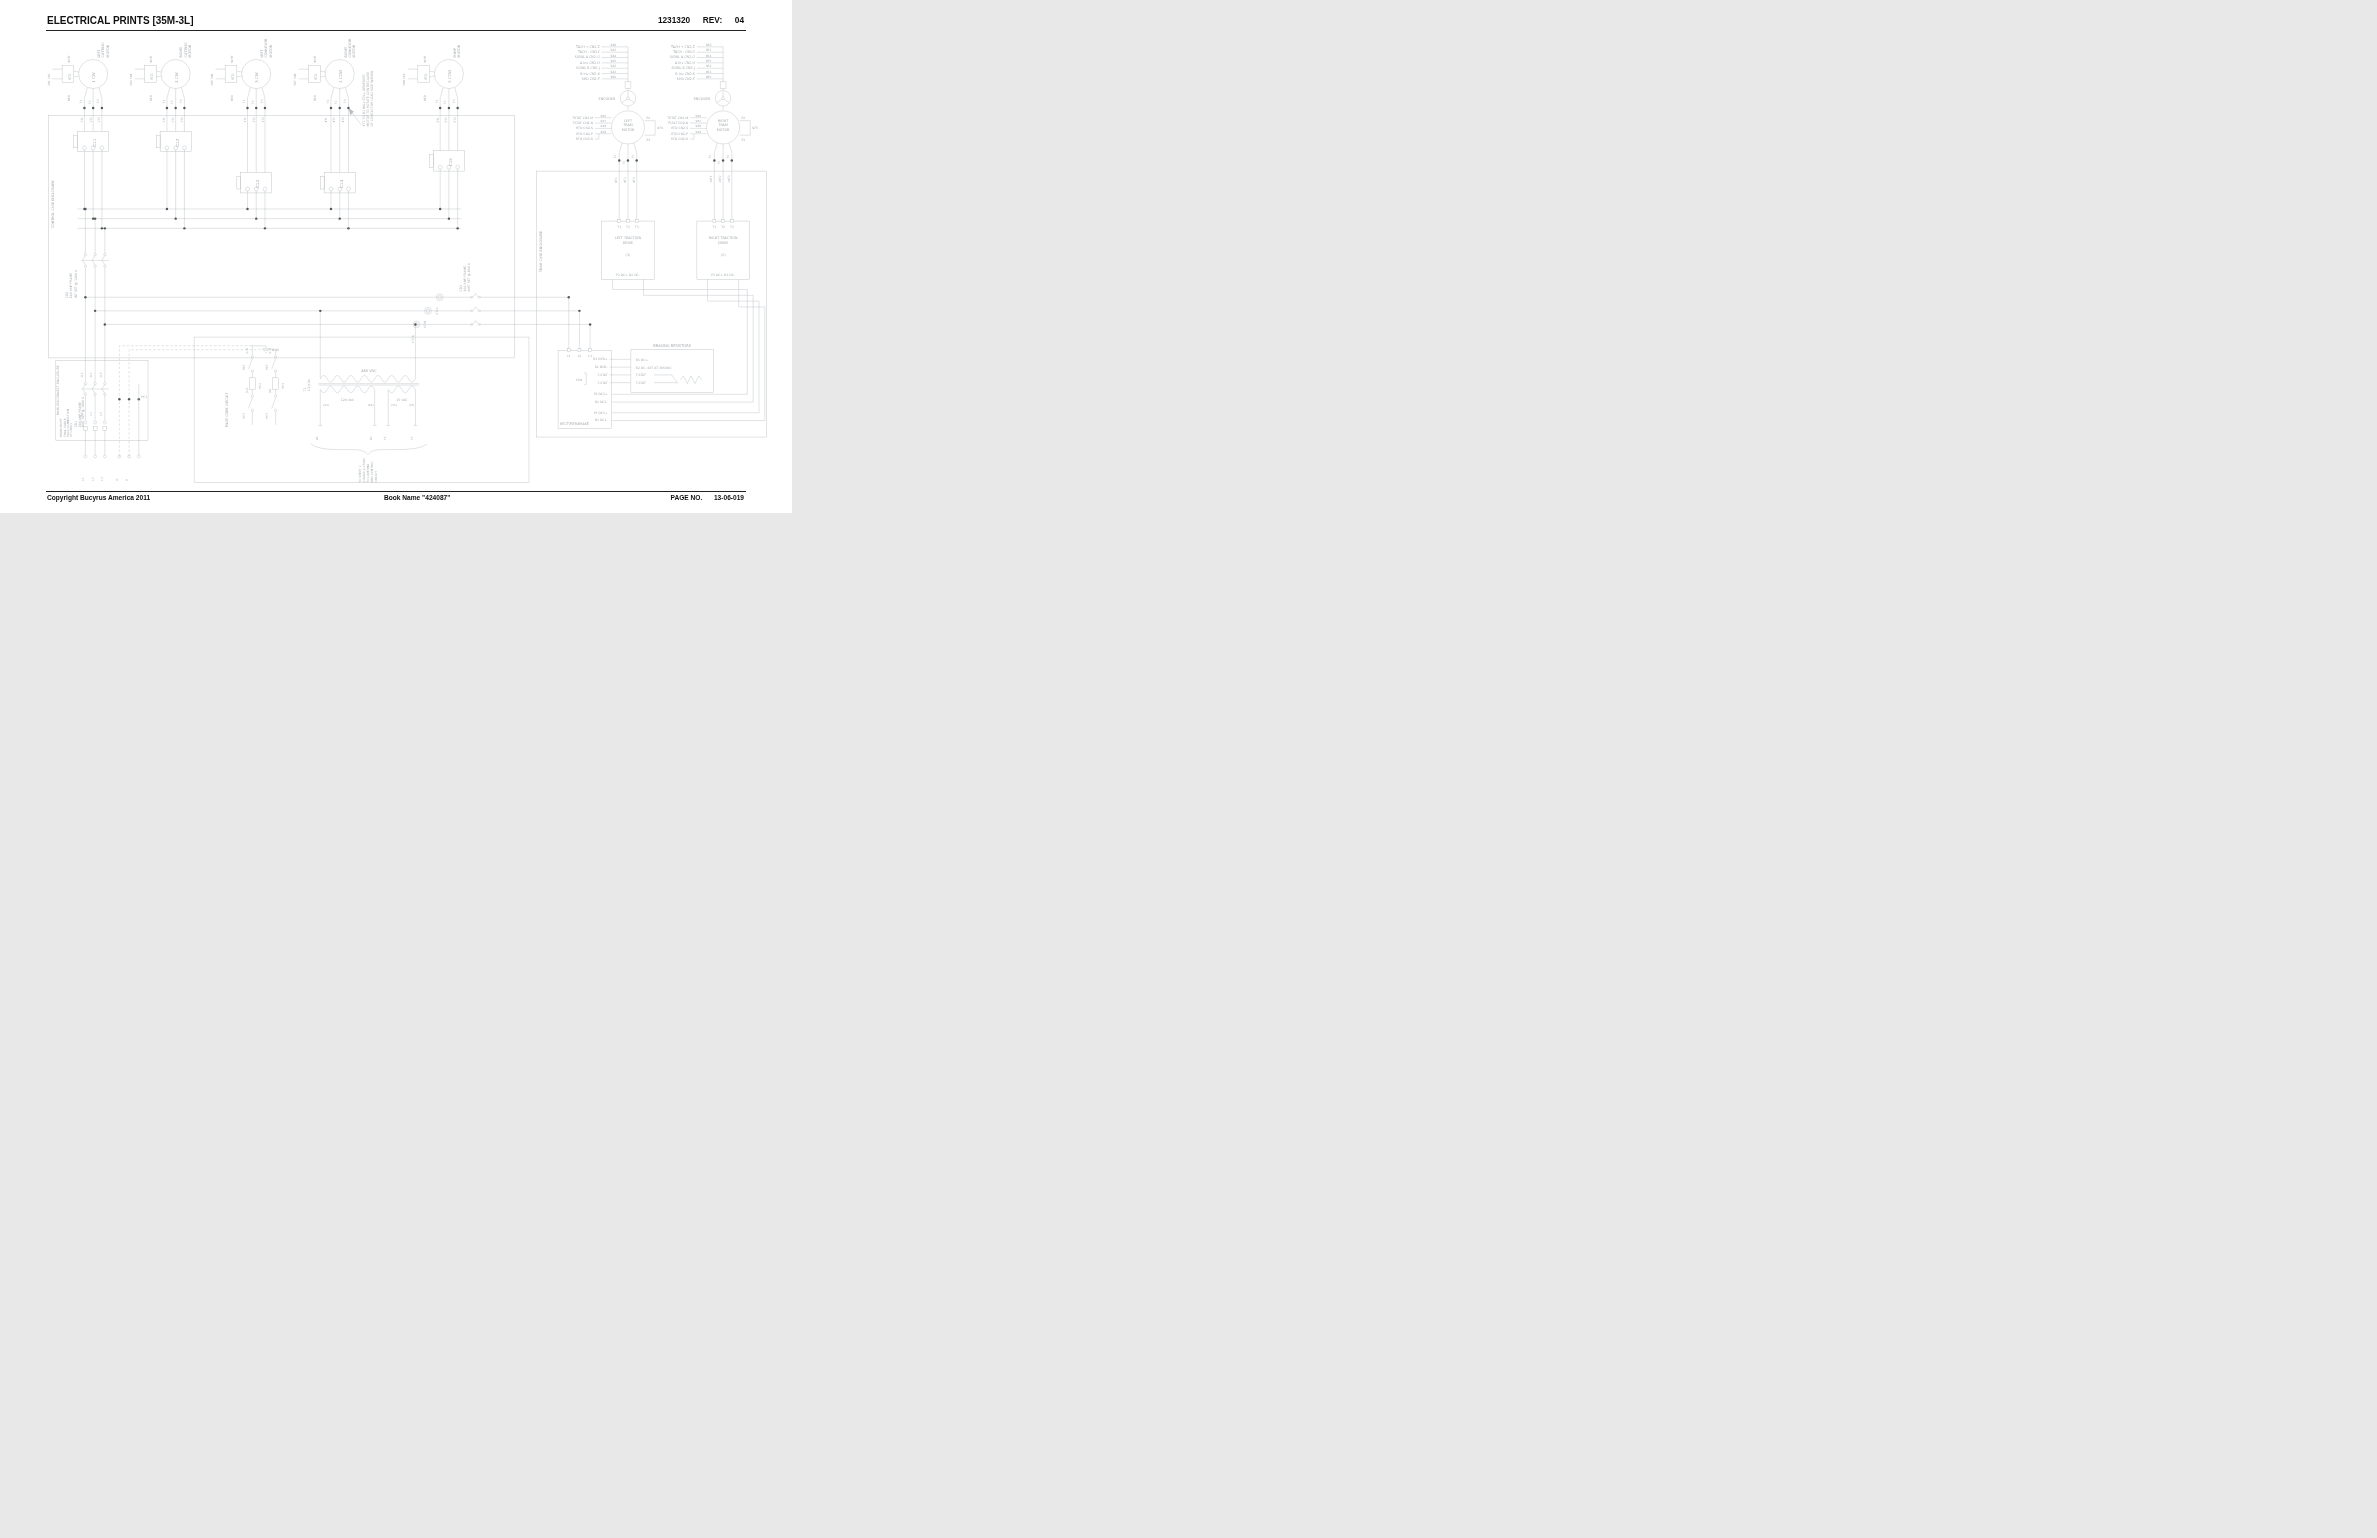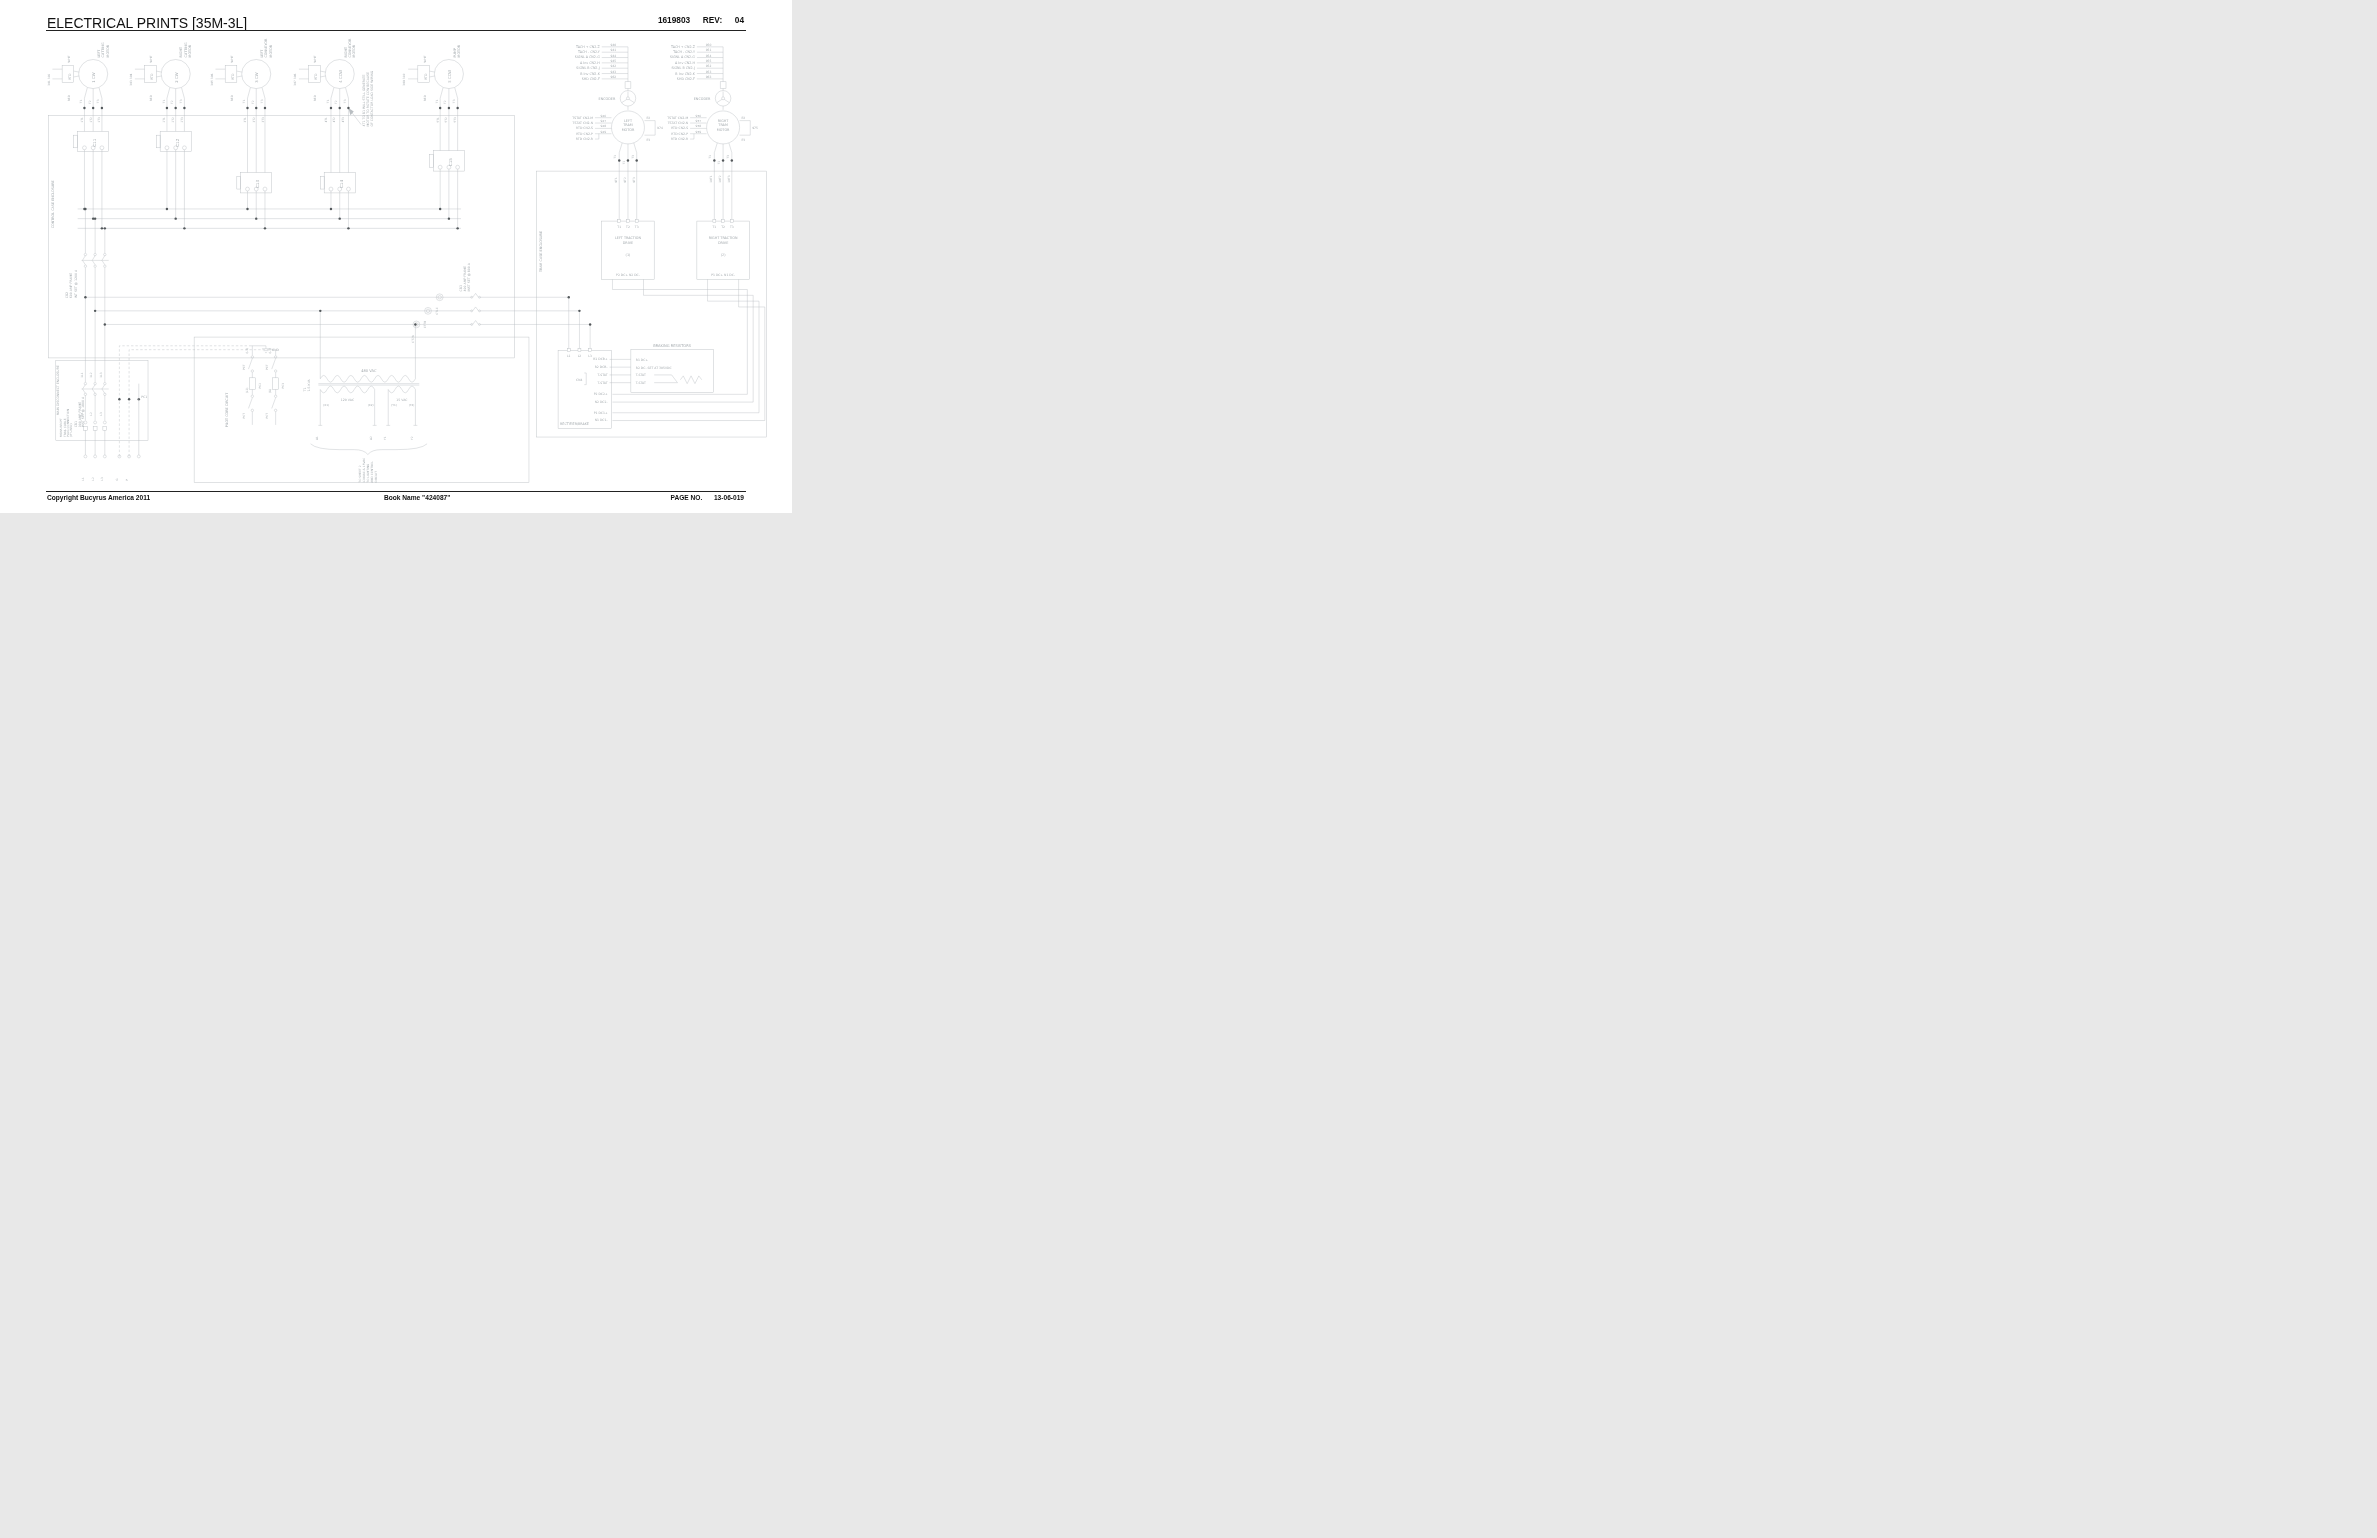--- a/index.html
+++ b/index.html
@@ -1,38 +1,38 @@
 <!DOCTYPE html>
 <html style="font-size:7.8px"><head>
 <meta charset="utf-8">
 <style>
   html,body{margin:0;padding:0;background:#e8e8e8;}
   .page{position:relative;width:792px;height:513px;background:#ffffff;overflow:hidden;
         font-family:"Liberation Sans",sans-serif;}
-  .hdr{position:absolute;top:14.6px;left:47px;font-size:14px;font-weight:normal;color:#111;}
+  .hdr{position:absolute;top:14.6px;left:47px;font-size:10px;font-weight:bold;color:#111;}
   .hdr-right{position:absolute;top:14.6px;right:48px;font-size:8.3px;font-weight:bold;color:#111;}
   .hdr-right span{margin-left:12.6px;}
   .rule{position:absolute;left:46px;right:46px;height:0;border-top:1.2px solid #222;}
   .ftr{position:absolute;top:494px;font-size:6.6px;font-weight:bold;color:#111;}
   .ftr span{margin-left:11.7px;}
   svg{position:absolute;left:0;top:0;}
   .ln{stroke:#b9bec2;stroke-width:0.9;fill:none;}
   .lnd{stroke:#b9bec2;stroke-width:0.9;fill:none;stroke-dasharray:5 4;}
   .tx{fill:#a6acb0;font-family:"DejaVu Sans",sans-serif;}
   .dot{fill:#53585b;stroke:none;}
   .sq{stroke:#b9bec2;stroke-width:0.9;fill:#ffffff;}
 </style>
 </head>
 <body>
 
 <div class="page">
 
   <div class="hdr">ELECTRICAL PRINTS [35M-3L]</div>
   <div class="hdr-right">
-    <span>1619803</span><span>REV:</span><span>04</span>
+    <span>1231320</span><span>REV:</span><span>04</span>
   </div>
   <div class="rule" style="top:30px"></div>
 
   <div class="rule" style="top:491px"></div>
   <div class="ftr" style="left:47px">Copyright Bucyrus America 2011</div>
   <div class="ftr" style="left:384px">Book Name "424087"</div>
   <div class="ftr" style="right:48px">
     <span>PAGE NO.</span><span>13-06-019</span>
   </div>
 

